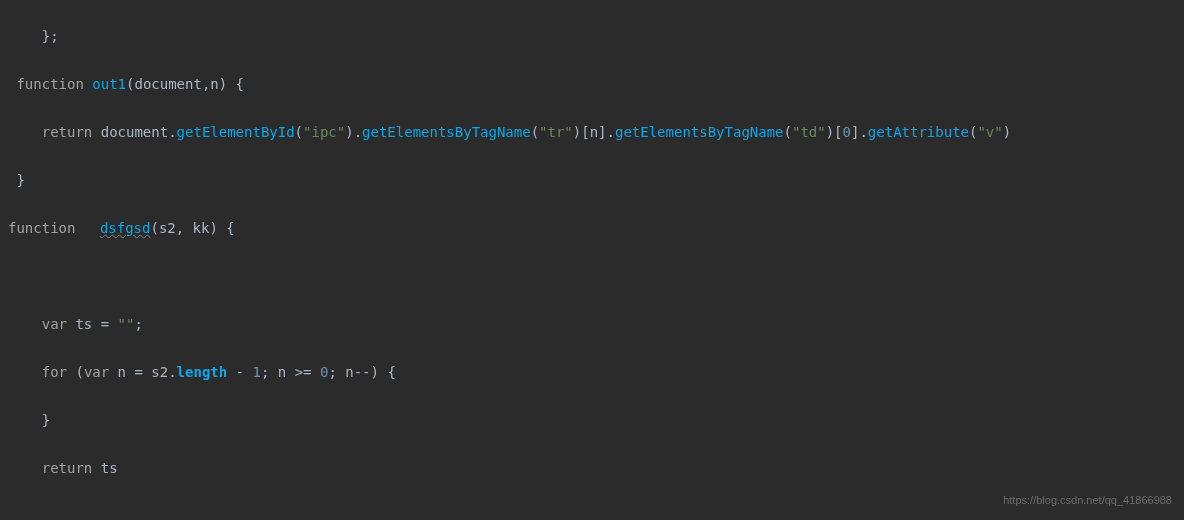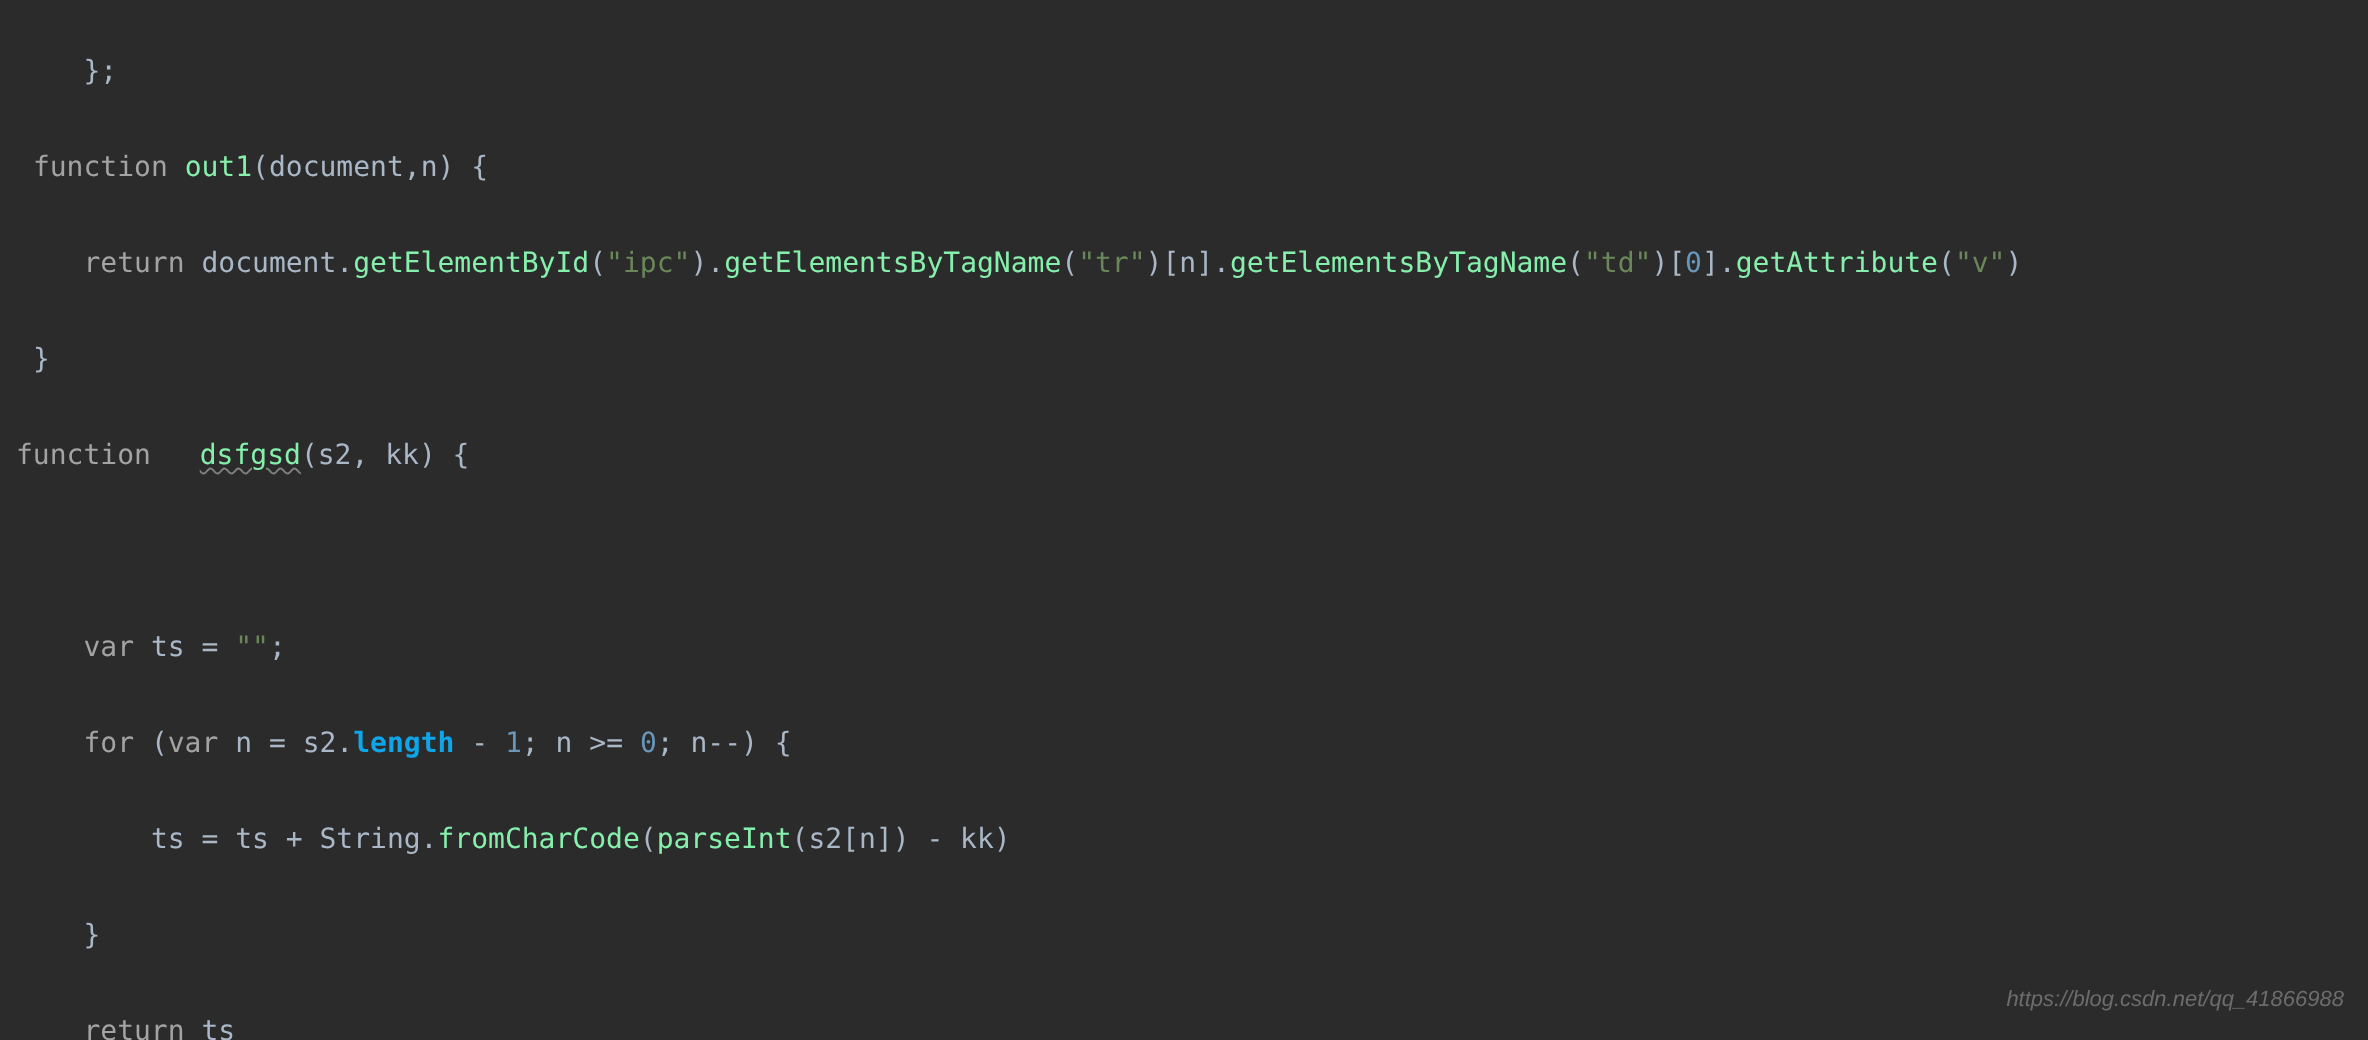--- a/index.html
+++ b/index.html
@@ -25,21 +25,21 @@
     }
     .line {
       display: block;
       height: 24px;
       padding-left: 8px;
     }
     .keyword {
       color: #a3a3a3;
     }
     .function-name {
-      color: #86efac;
+      color: #0ea5e9;
     }
     .string {
       color: #6a8759;
     }
     .number {
       color: #6897bb;
     }
     .property {
       color: #0ea5e9;
       font-weight: bold;
@@ -50,36 +50,34 @@
       margin-left: 16px;
     }
     .watermark {
       position: absolute;
       bottom: 8px;
       right: 12px;
       color: #888;
       font-size: 11px;
       font-family: Arial, sans-serif;
       opacity: 0.7;
-      font-style: italic;
     }
   </style>
 </head>
 <body>
 
 <div class="code-container">
 <span class="line">    <span>};</span></span>
 <span class="line"> <span class="keyword">function</span> <span class="function-name">out1</span><span>(document,n) {</span></span>
 <span class="line"><span>    </span><span class="keyword">return</span><span> document.</span><span class="function-name">getElementById</span>(<span class="string">"ipc"</span><span>).</span><span class="function-name">getElementsByTagName</span>(<span class="string">"tr"</span><span>)[n].</span><span class="function-name">getElementsByTagName</span>(<span class="string">"td"</span><span>)[</span><span class="number">0</span><span>].</span><span class="function-name">getAttribute</span>(<span class="string">"v"</span><span>)</span></span>
 <span class="line"> <span>}</span></span>
 <span class="line"><span class="keyword">function</span> <span class="function-name wavy-underline">dsfgsd</span><span>(s2, kk) {</span></span>
 <span class="line"></span>
 <span class="line"><span>    </span><span class="keyword">var</span><span> ts = </span><span class="string">""</span><span>;</span></span>
 <span class="line"><span>    </span><span class="keyword">for</span><span> (</span><span class="keyword">var</span><span> n = s2.</span><span class="property">length</span><span> - </span><span class="number">1</span><span>; n &gt;= </span><span class="number">0</span><span>; n--) {</span></span>
-<span class="line"><span>        </span><span>ts = ts + String.</span><span class="function-name">fromCharCode</span><span>(</span><span class="function-name">parseInt</span><span>(s2[n]) - kk)</span></span>
 <span class="line"><span>    </span><span>}</span></span>
 <span class="line"><span>    </span><span class="keyword">return</span><span> ts</span></span>
 
 
 
 
 
 
 
 

